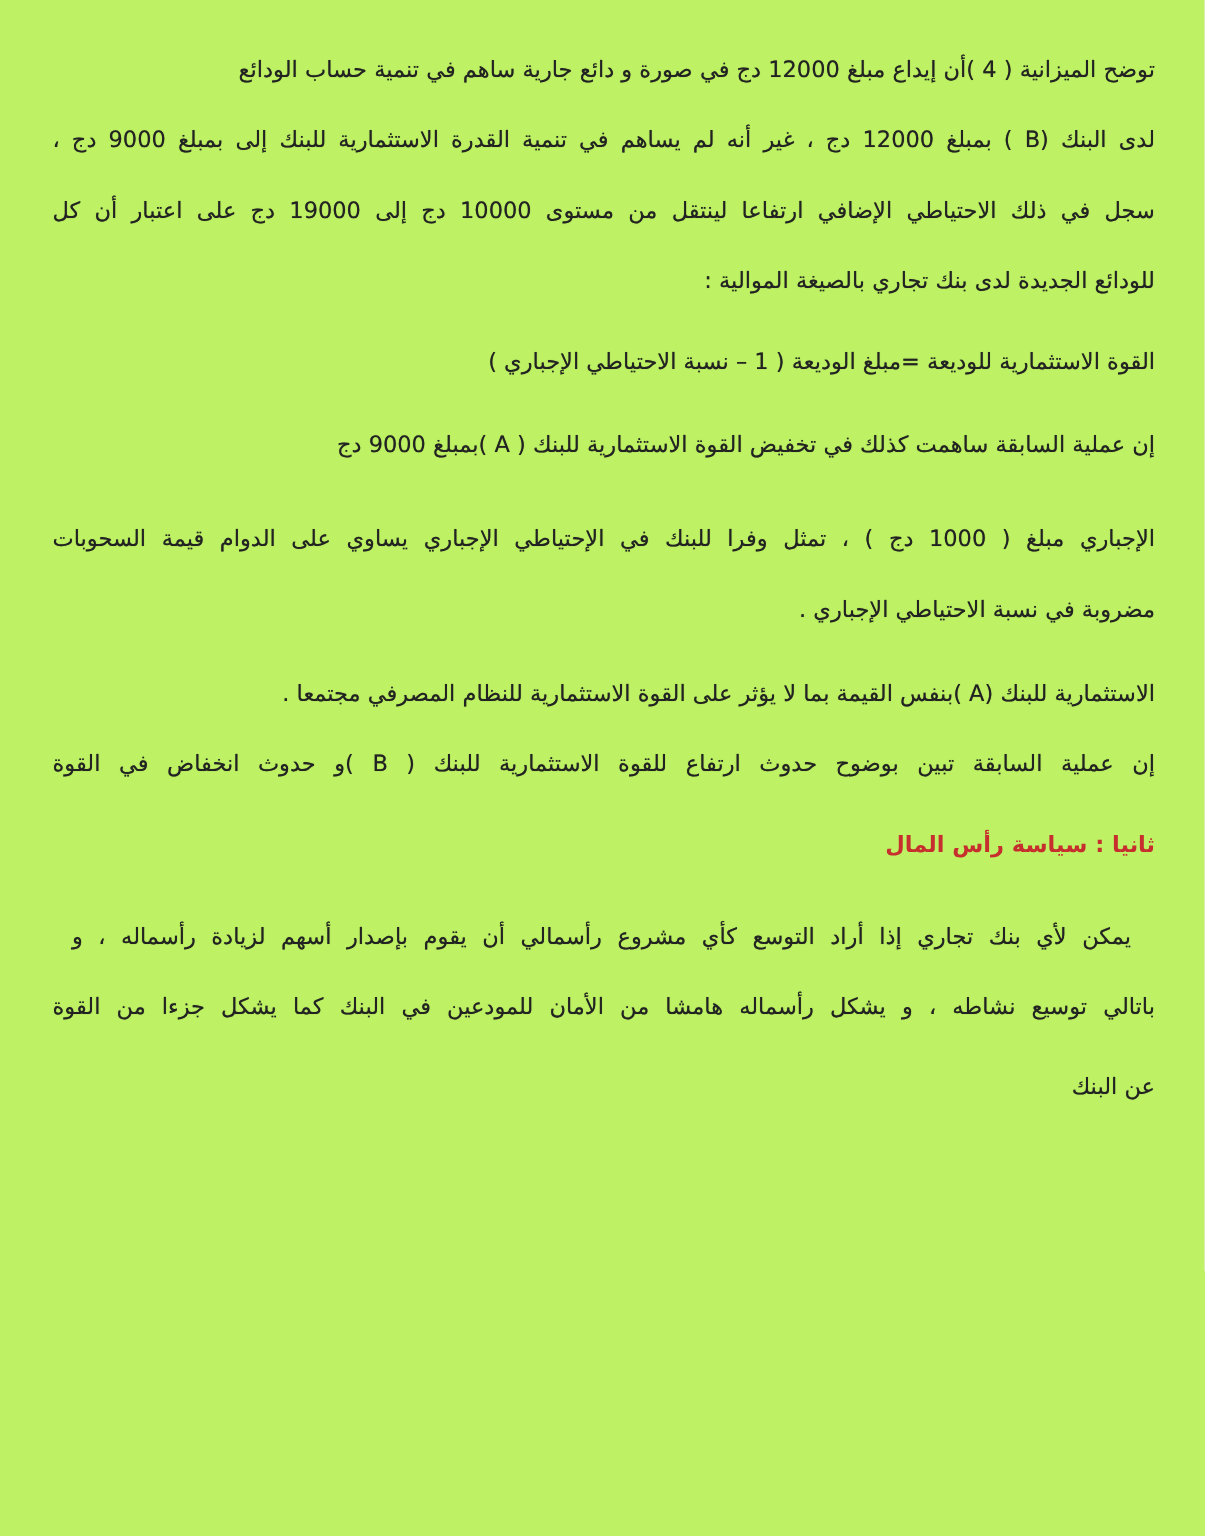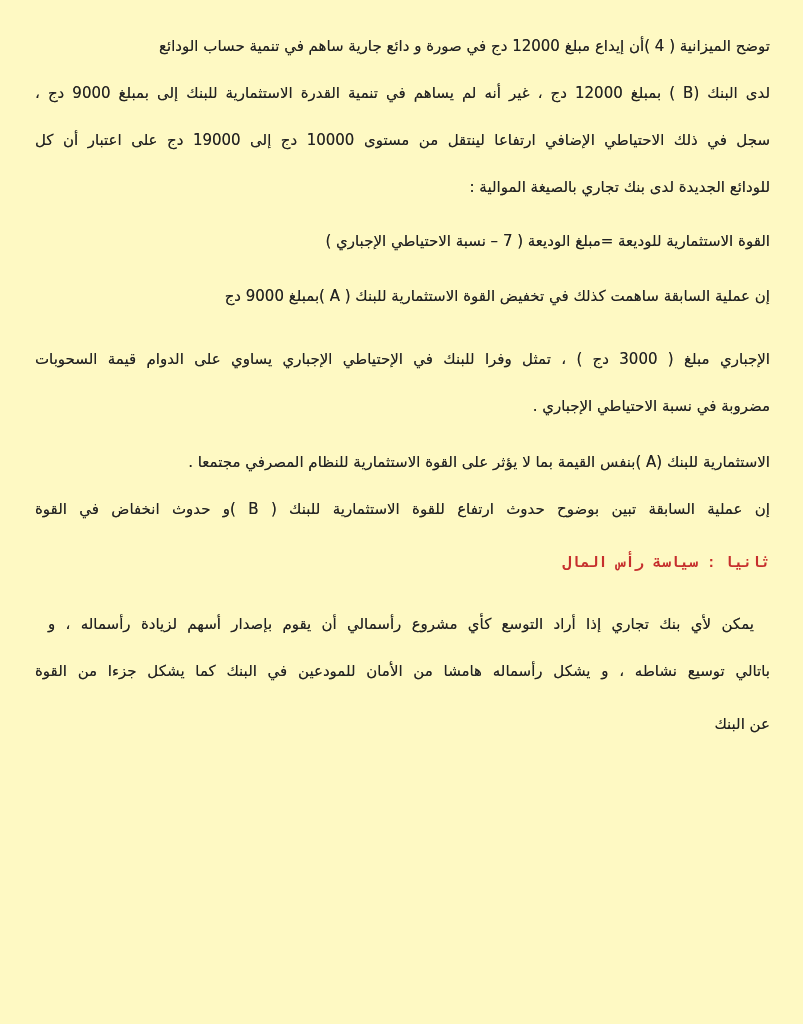--- a/index.html
+++ b/index.html
@@ -5,21 +5,21 @@
   html, body {
     margin: 0;
     padding: 0;
     background: #e9e9e9;
   }
   .page {
     position: relative;
     width: 803px;
     height: 1024px;
     margin: 0 auto;
-    background: #fef9c3;
+    background: #bef264;
     overflow: hidden;
     direction: rtl;
     font-family: "DejaVu Sans", sans-serif;
     color: #222222;
     font-size: 15px;
     box-sizing: border-box;
     padding: 23px 33px 0 35px;
     text-shadow: 0 0 0.5px rgba(20,20,20,0.55);
   }
   .group { margin: 0; }
@@ -53,40 +53,40 @@
 <div class="page">
 
   <div class="group mb7">
     <div class="line end">توضح الميزانية ( 4  )أن إيداع مبلغ 12000 دج في صورة و دائع جارية ساهم في تنمية حساب الودائع</div>
     <div class="line just">لدى البنك  (B  )  بمبلغ 12000 دج ، غير أنه لم يساهم في تنمية القدرة الاستثمارية للبنك إلى بمبلغ 9000 دج ،</div>
     <div class="line just">سجل في ذلك الاحتياطي الإضافي ارتفاعا لينتقل من مستوى 10000 دج إلى 19000 دج على اعتبار أن كل</div>
     <div class="line end">للودائع الجديدة لدى بنك تجاري بالصيغة الموالية :</div>
   </div>
 
   <div class="group mb8">
-    <div class="line end">القوة الاستثمارية للوديعة  =مبلغ الوديعة ( 7 – نسبة الاحتياطي الإجباري )</div>
+    <div class="line end">القوة الاستثمارية للوديعة  =مبلغ الوديعة ( 1 – نسبة الاحتياطي الإجباري )</div>
   </div>
 
 
   <div class="group mb16">
     <div class="line end">إن عملية السابقة ساهمت كذلك في تخفيض القوة الاستثمارية للبنك ( A  )بمبلغ 9000 دج</div>
   </div>
 
   <div class="group mb9">
-    <div class="line just">الإجباري مبلغ ( 3000 دج  ) ، تمثل وفرا للبنك في الإحتياطي الإجباري يساوي على  الدوام قيمة السحوبات</div>
+    <div class="line just">الإجباري مبلغ ( 1000 دج  ) ، تمثل وفرا للبنك في الإحتياطي الإجباري يساوي على  الدوام قيمة السحوبات</div>
     <div class="line end">مضروبة في نسبة الاحتياطي الإجباري .</div>
   </div>
 
   <div class="group mb7">
     <div class="line end">الاستثمارية للبنك  (A  )بنفس القيمة بما لا يؤثر على القوة الاستثمارية للنظام المصرفي  مجتمعا .</div>
     <div class="line just">إن عملية السابقة تبين بوضوح حدوث ارتفاع للقوة الاستثمارية للبنك ( B  )و حدوث انخفاض  في القوة</div>
   </div>
 
   <div class="group mb14">
-    <div class="line end heading" id="heading2" style="color: rgb(198, 47, 45); font-family: Liberation Mono, monospace;">ثانيا : سياسة رأس المال</div>
+    <div class="line end heading" id="heading2" style="color: rgb(198, 47, 45);">ثانيا : سياسة رأس المال</div>
   </div>
 
   <div class="group mb6">
     <div class="line just indent">يمكن لأي بنك تجاري إذا أراد التوسع كأي مشروع رأسمالي أن يقوم بإصدار أسهم لزيادة  رأسماله ، و</div>
     <div class="line just">باتالي توسيع نشاطه ، و يشكل رأسماله  هامشا من الأمان للمودعين في البنك كما يشكل جزءا من القوة</div>
   </div>
 
   <div class="group">
     <div class="line end">عن البنك</div>
   </div>

